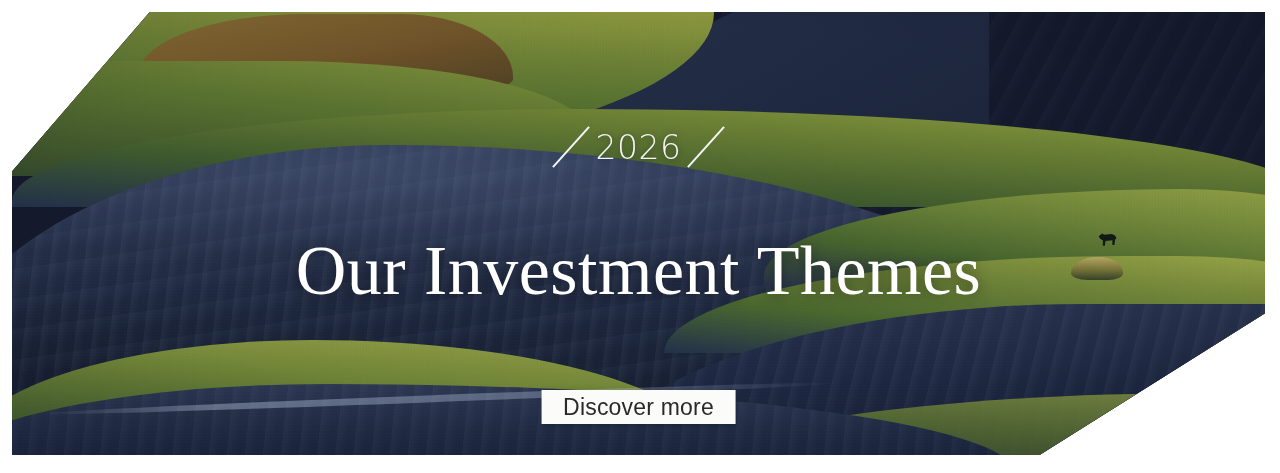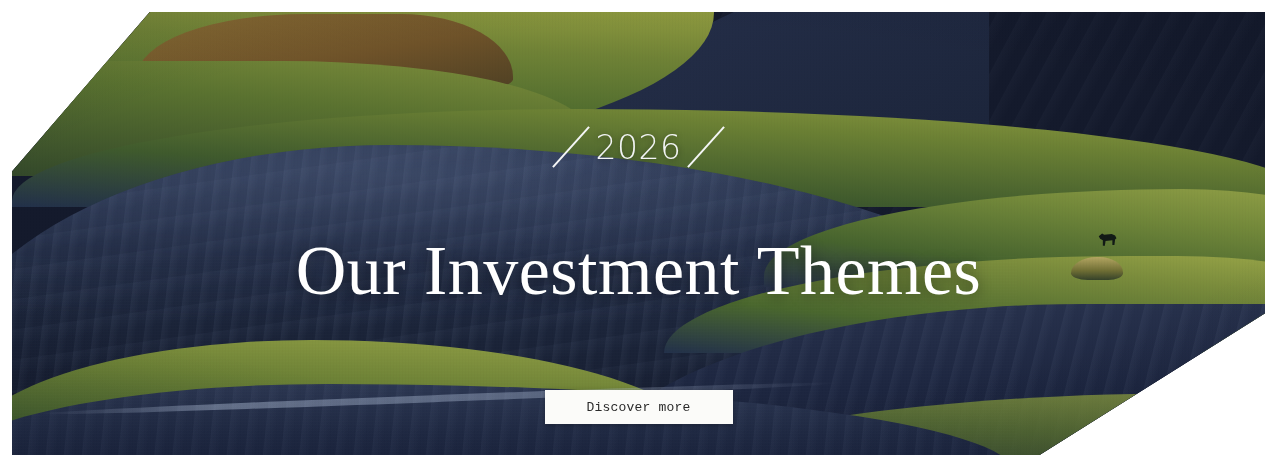--- a/index.html
+++ b/index.html
@@ -310,22 +310,22 @@
     display: inline-flex;
     align-items: center;
     justify-content: center;
     min-width: 188px;
     height: 34px;
     padding: 0 22px;
     background: #fbfbf9;
     border: none;
     border-radius: 0;
     color: #2a2a2a;
-    font-family: Liberation Mono, monospace;
-    font-size: 13px;
+    font-family: Liberation Sans, sans-serif;
+    font-size: 23px;
     font-weight: 400;
     letter-spacing: .2px;
     cursor: pointer;
     box-shadow: 0 1px 5px rgba(0,0,0,.25);
     white-space: nowrap;
   }
 </style>
 </head>
 <body>
 

